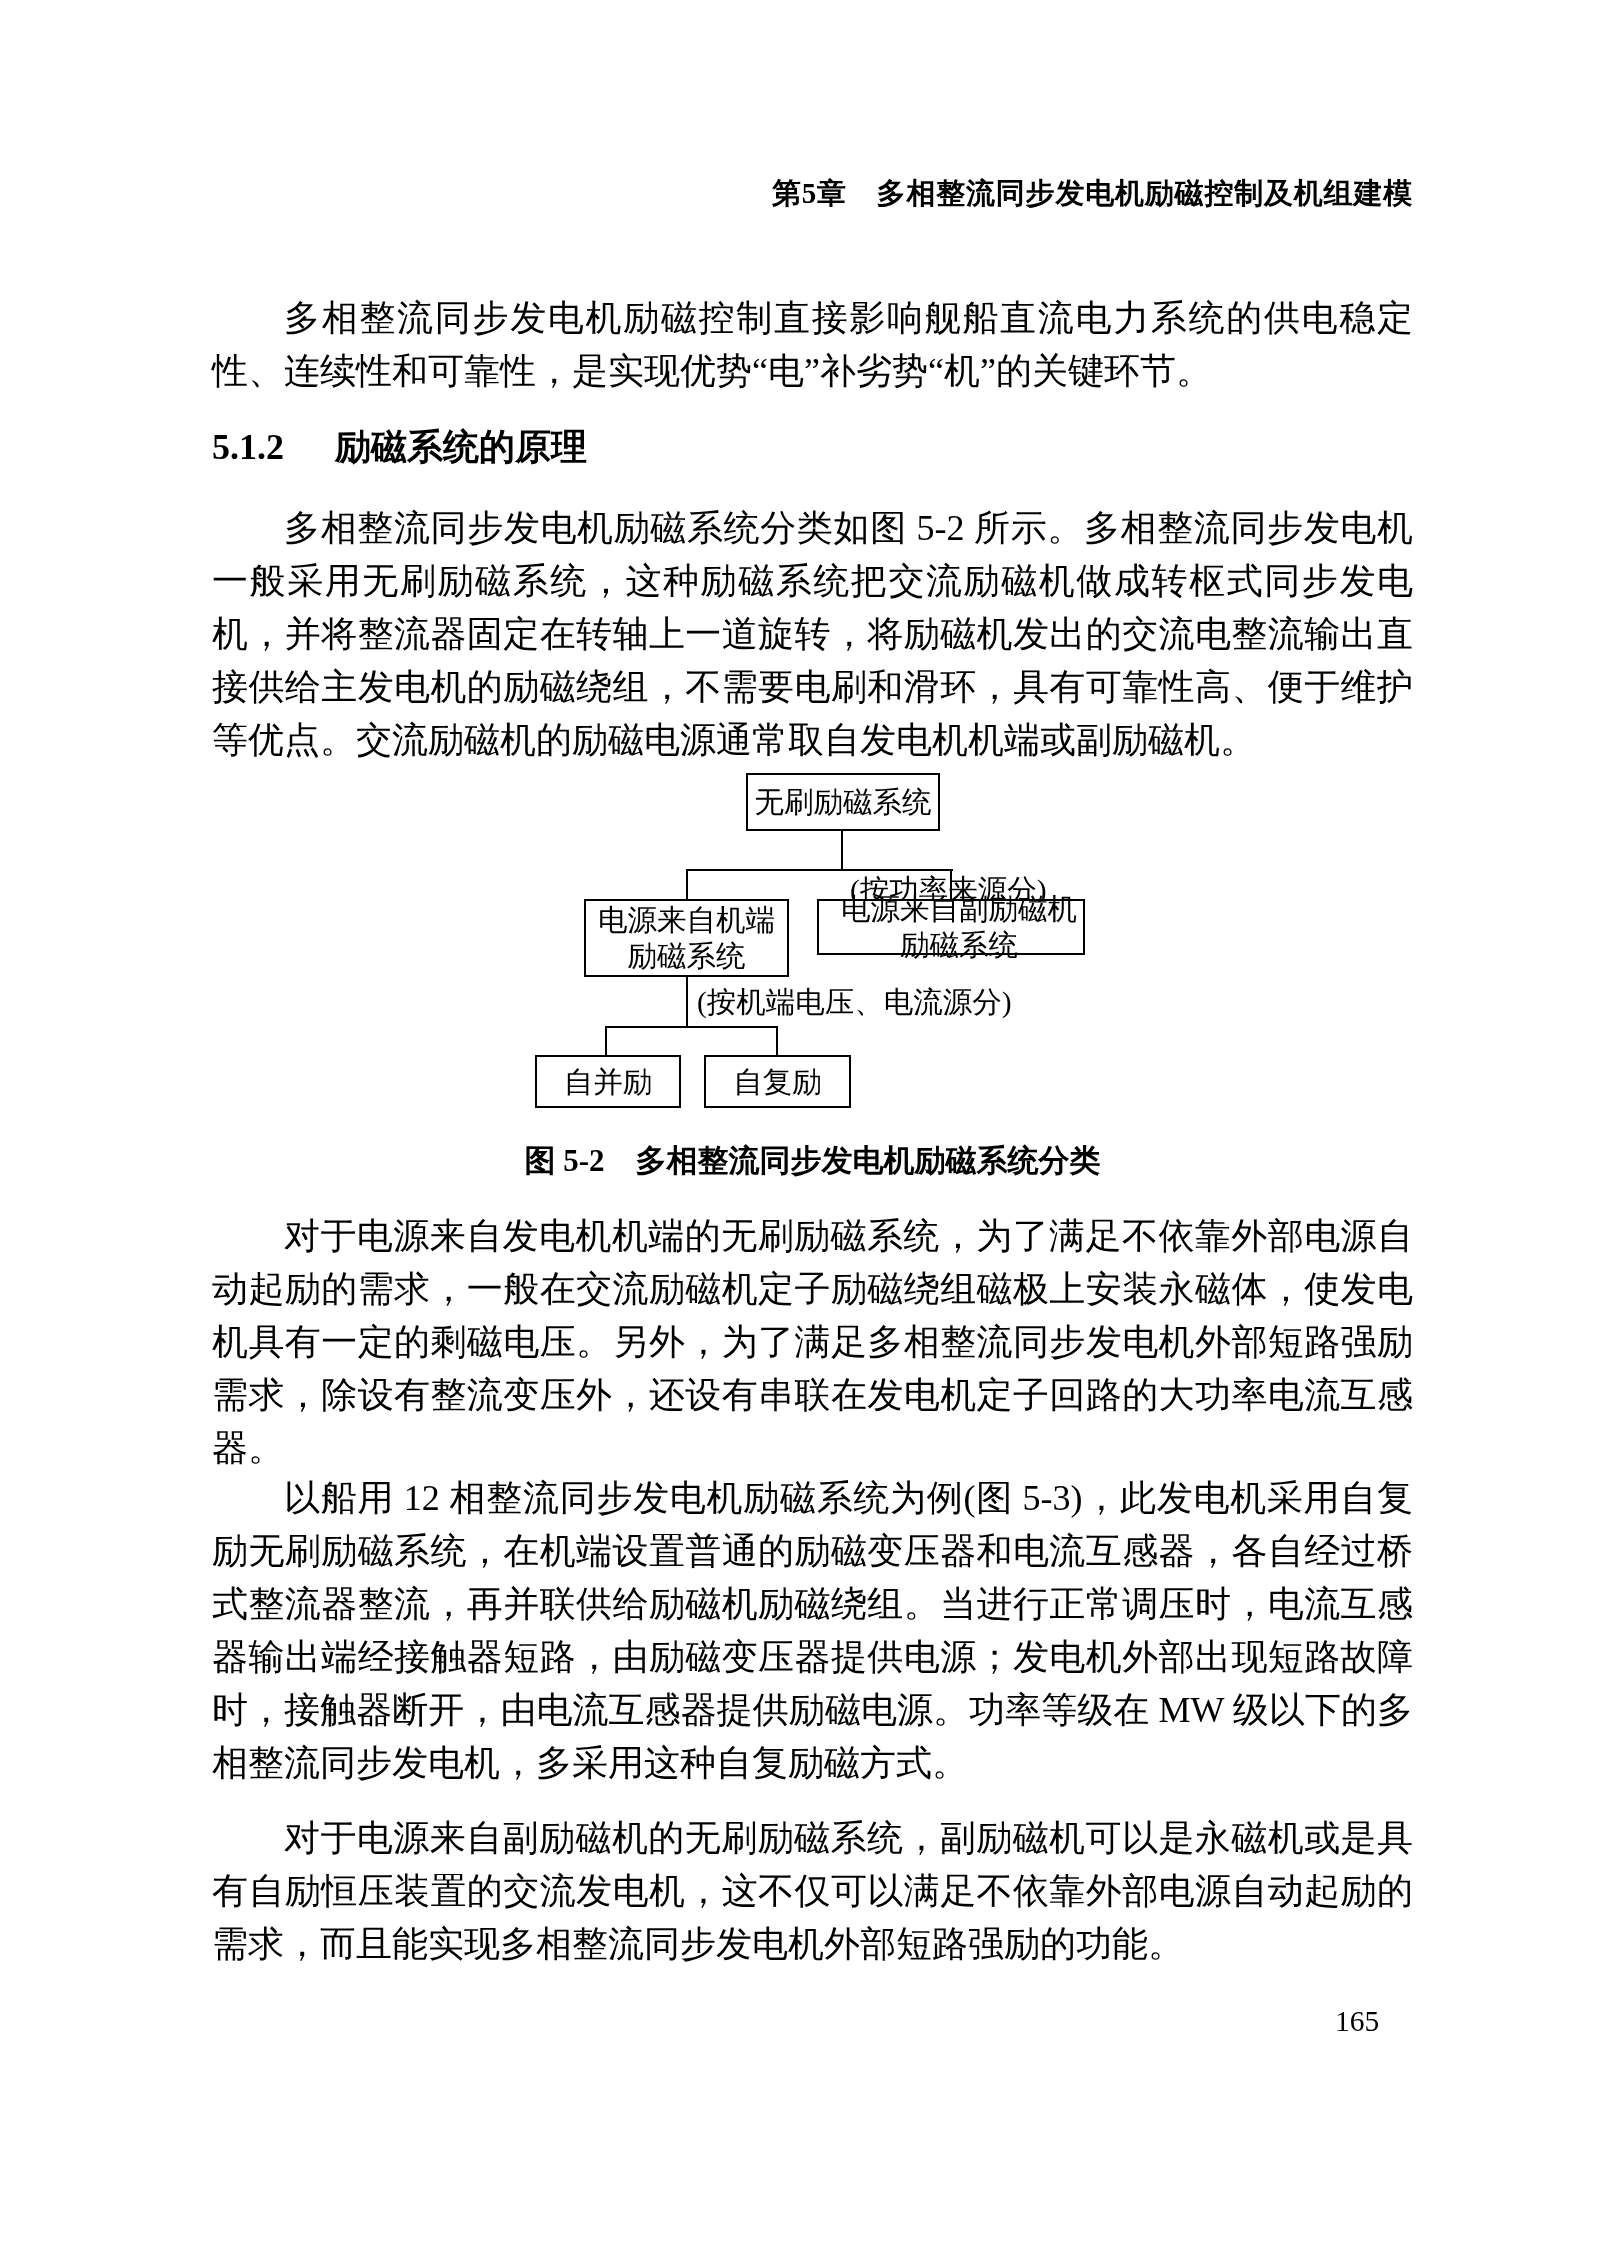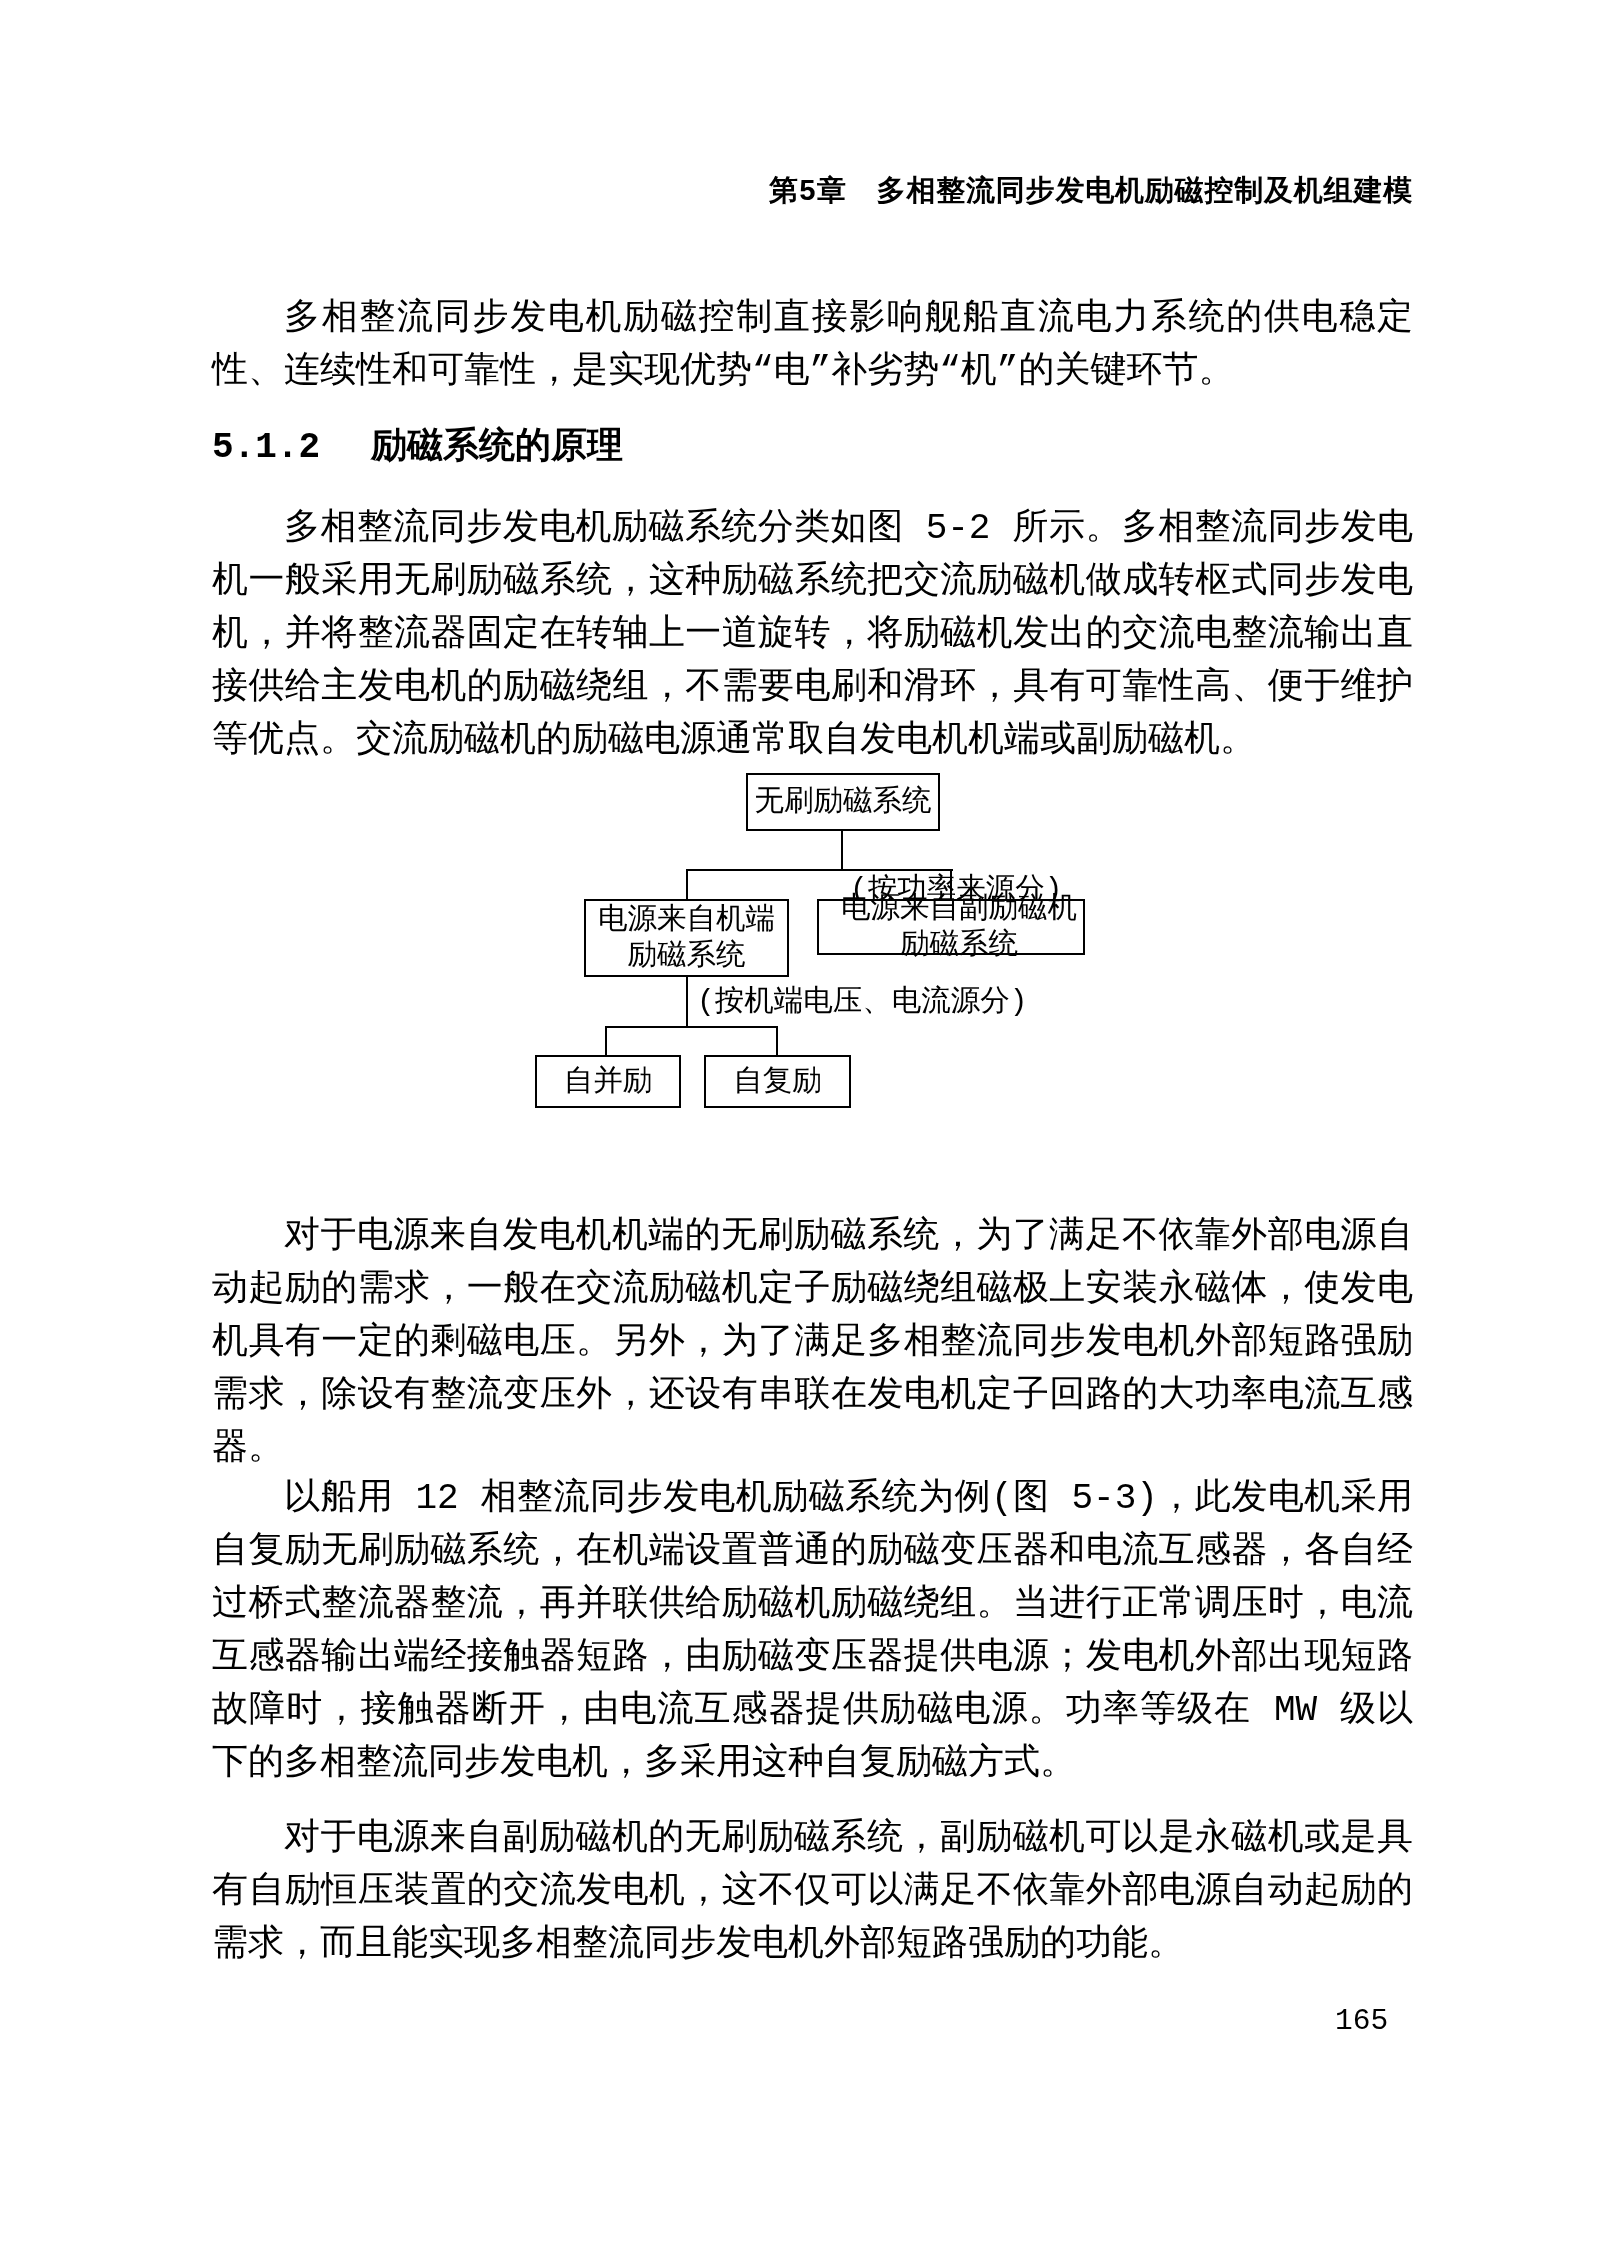--- a/index.html
+++ b/index.html
@@ -3,21 +3,21 @@
 <meta charset="utf-8">
 <style>
   html, body { margin: 0; padding: 0; background: #e8e8e8; }
   .page {
     position: relative;
     width: 1620px;
     height: 2261px;
     margin: 0 auto;
     background: #ffffff;
     color: #000000;
-    font-family: Liberation Mono, monospace;
+    font-family: Liberation Serif, serif;
   }
   .running-head {
     position: absolute;
     top: 175px;
     right: 207px;
     font-size: 29px;
     font-weight: bold;
     line-height: 36px;
     letter-spacing: 0.8px;
     white-space: nowrap;
@@ -146,20 +146,21 @@
     <div class="fig-line" id="ln-v4"></div>
     <div class="fig-label" id="fig-label-2">(按机端电压、电流源分)</div>
     <div class="fig-line" id="ln-h2"></div>
     <div class="fig-line" id="ln-v5"></div>
     <div class="fig-line" id="ln-v6"></div>
 
     <div class="fig-box" id="fig-leaf1">自并励</div>
     <div class="fig-box" id="fig-leaf2">自复励</div>
   </div>
 
+  <p class="fig-caption"><span>图 5-2</span><span class="cap-title">多相整流同步发电机励磁系统分类</span></p>
 
   <p class="para" id="para-3">对于电源来自发电机机端的无刷励磁系统，为了满足不依靠外部电源自动起励的需求，一般在交流励磁机定子励磁绕组磁极上安装永磁体，使发电机具有一定的剩磁电压。另外，为了满足多相整流同步发电机外部短路强励需求，除设有整流变压外，还设有串联在发电机定子回路的大功率电流互感器。</p>
 
   <p class="para" id="para-4">以船用 12 相整流同步发电机励磁系统为例(图 5-3)，此发电机采用自复励无刷励磁系统，在机端设置普通的励磁变压器和电流互感器，各自经过桥式整流器整流，再并联供给励磁机励磁绕组。当进行正常调压时，电流互感器输出端经接触器短路，由励磁变压器提供电源；发电机外部出现短路故障时，接触器断开，由电流互感器提供励磁电源。功率等级在 MW 级以下的多相整流同步发电机，多采用这种自复励磁方式。</p>
 
   <p class="para" id="para-5">对于电源来自副励磁机的无刷励磁系统，副励磁机可以是永磁机或是具有自励恒压装置的交流发电机，这不仅可以满足不依靠外部电源自动起励的需求，而且能实现多相整流同步发电机外部短路强励的功能。</p>
 
   <div class="page-number">165</div>
 
 </div>

